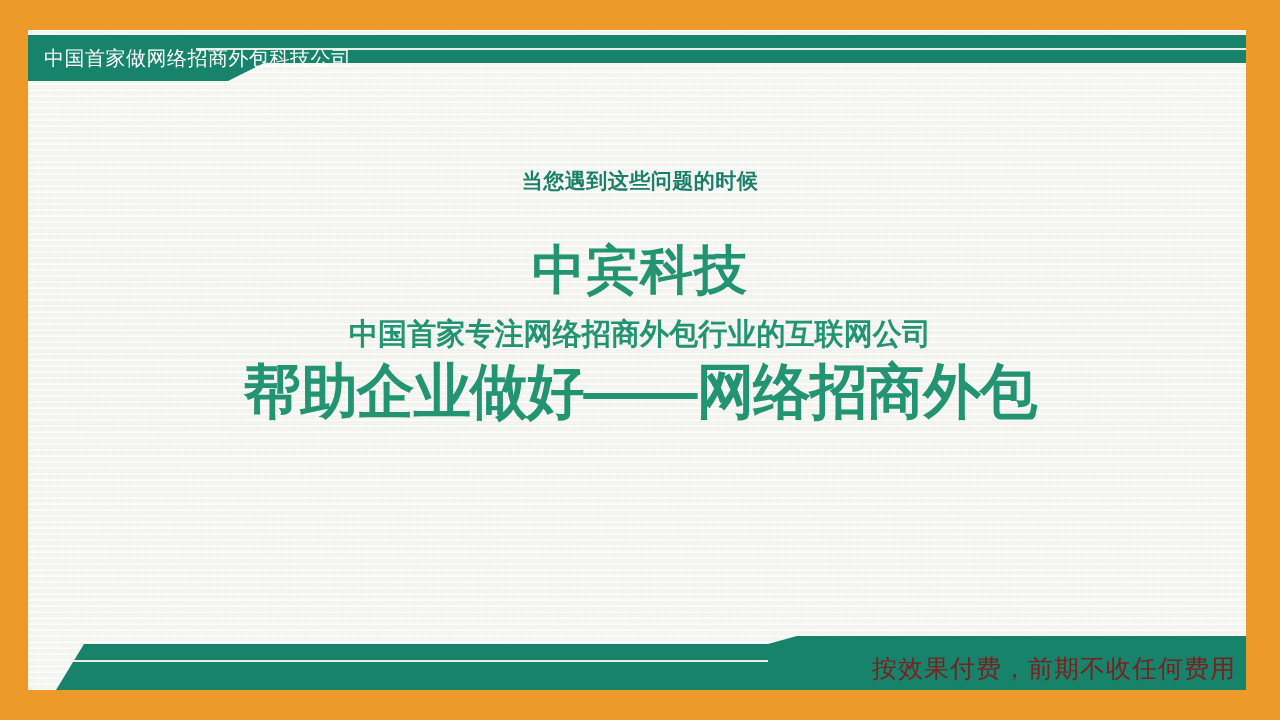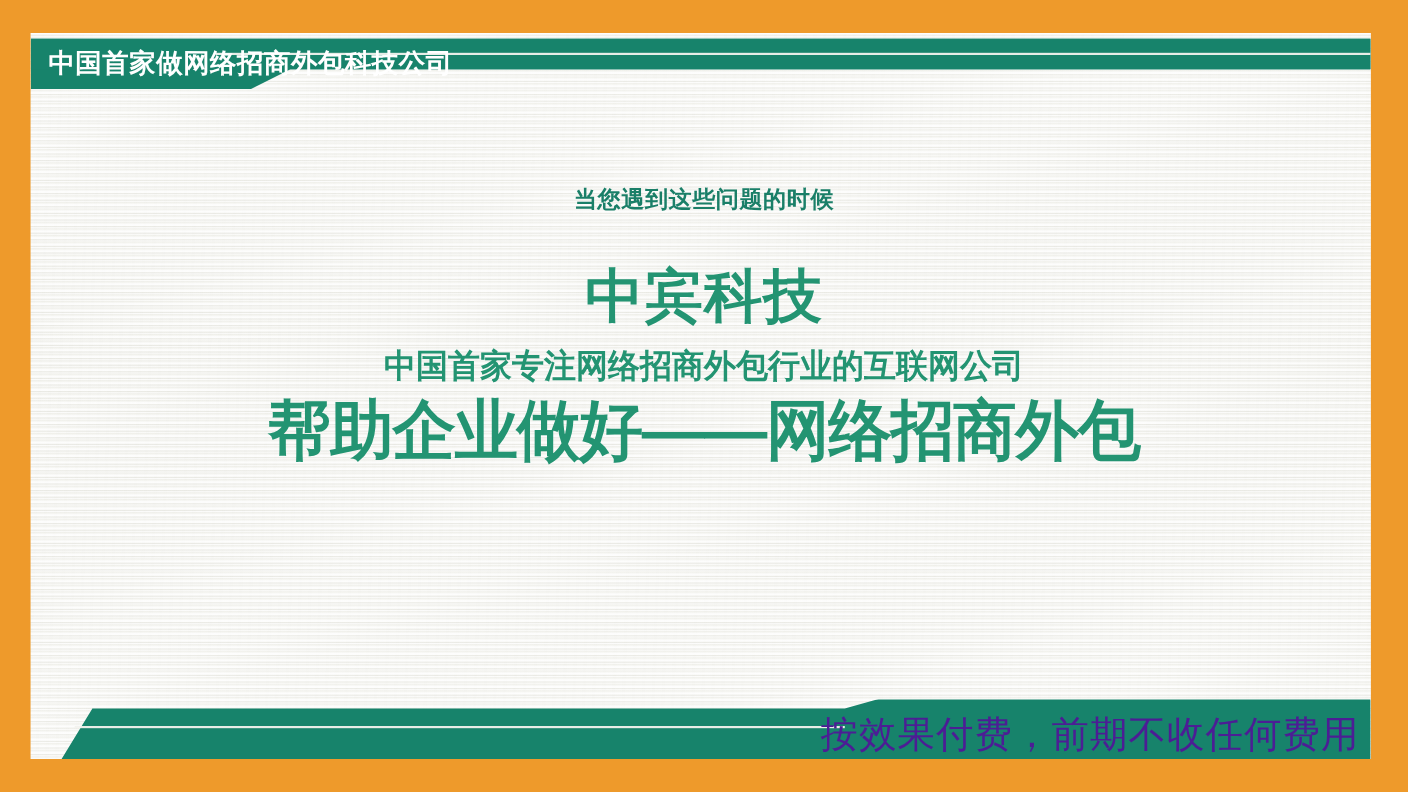--- a/index.html
+++ b/index.html
@@ -55,44 +55,44 @@
   }
   #header-banner svg { display: block; width: 100%; height: 100%; }
 
   #header-title {
     position: absolute;
     left: 44px;
     top: 40px;
     height: 36px;
     line-height: 36px;
     color: #ffffff;
-    font-size: 24px;
-    font-weight: bold;
+    font-size: 20px;
+    font-weight: normal;
     letter-spacing: 0.5px;
     white-space: nowrap;
   }
 
   
   #footer-banner {
     position: absolute;
     left: 28px;
     top: 636px;
     width: 1218px;
     height: 54px;
   }
   #footer-banner svg { display: block; width: 100%; height: 100%; }
 
   #footer-text {
     position: absolute;
     right: 44px;
     top: 651px;
     height: 34px;
     line-height: 34px;
-    color: #4c1d95;
-    font-size: 34px;
+    color: #7f1d1d;
+    font-size: 25px;
     font-weight: normal;
     letter-spacing: 1px;
     white-space: nowrap;
   }
 
   
   #center-stack {
     position: absolute;
     left: 0;
     top: 0;

